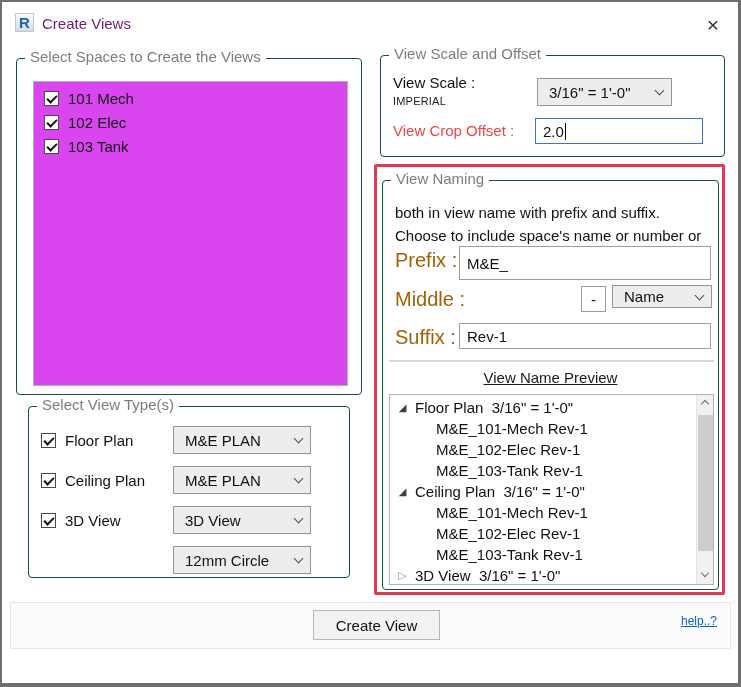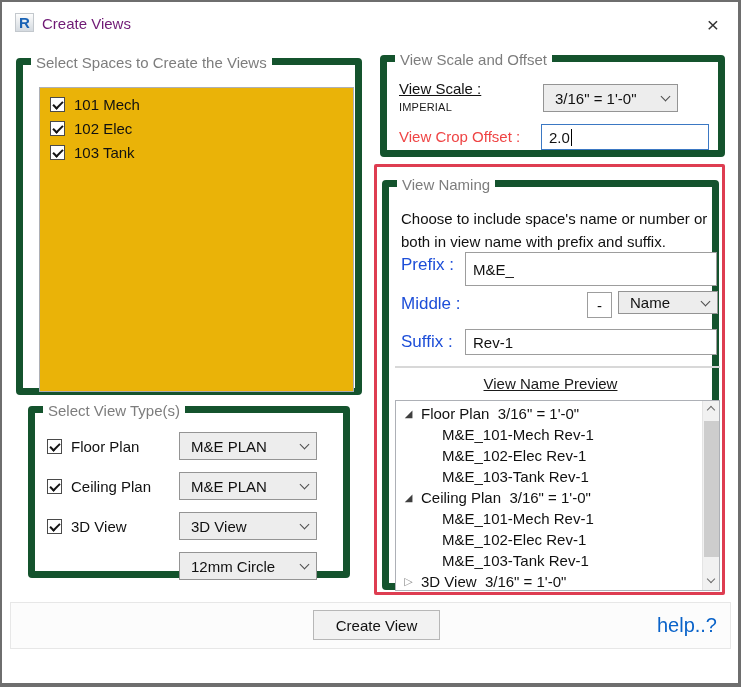--- a/index.html
+++ b/index.html
@@ -12,62 +12,62 @@
   }
   
   .app-icon{position:absolute;left:13px;top:11px;width:19px;height:19px;
     background:linear-gradient(180deg,#fdfdfd 0%,#d4dae0 100%);
     border:1px solid #c3c8cd;color:#1a63b5;font-weight:bold;font-size:15px;
     text-align:center;line-height:17px;}
   .win-title{position:absolute;left:40px;top:13px;font-size:15px;color:#701a75;}
   .close-btn{position:absolute;left:697px;top:10px;width:28px;height:26px;
     text-align:center;font-size:21px;font-weight:300;color:#333;line-height:25px;cursor:pointer;}
   
-  .groupbox{position:absolute;border:7px solid #14532d;border-radius:4px;background:#fff;}
+  .groupbox{position:absolute;border:1px solid #14532d;border-radius:4px;background:#fff;}
   .legend{position:absolute;top:-11px;left:8px;background:#fff;padding:0 5px;
     color:#7d7d7d;font-size:15px;white-space:nowrap;}
   
   .cb{width:15px;height:15px;border:1px solid #4a4a4a;background:#fff;position:relative;flex:none;}
   .cb.checked::after{content:"";position:absolute;left:2px;top:3px;width:8px;height:4px;
     border-left:2px solid #141414;border-bottom:2px solid #141414;transform:rotate(-45deg);}
   
   .combo{position:absolute;background:#ededed;border:1px solid #949494;
     display:flex;align-items:center;padding:0 22px 0 11px;font-size:15px;color:#111;cursor:pointer;}
   .chev{position:absolute;right:8px;top:50%;margin-top:-5px;width:7px;height:7px;
     border-right:1.5px solid #4d4d4d;border-bottom:1.5px solid #4d4d4d;transform:rotate(45deg);}
   .txt-input{position:absolute;border:1px solid #9d9d9d;background:#fff;
     font-size:15px;color:#111;padding:0 0 0 7px;font-family:inherit;}
   .fake-input{position:absolute;border:1px solid #9d9d9d;background:#fff;
     display:flex;align-items:center;padding-left:7px;font-size:15px;color:#111;}
   .caret{display:inline-block;width:1px;height:17px;background:#000;margin-left:1px;}
   
   #grp-spaces{left:14px;top:56px;width:346px;height:337px;}
   #spaces-list{position:absolute;left:16px;top:22px;width:315px;height:305px;
-    border:1px solid #adb0b6;background:#eab308;padding-top:4px;}
+    border:1px solid #adb0b6;background:#d946ef;padding-top:4px;}
   .space-row{display:flex;align-items:center;height:24px;padding-left:10px;gap:9px;}
   .row-label{font-size:15px;color:#111;}
   
   #grp-types{left:26px;top:404px;width:322px;height:172px;}
   .type-row{position:absolute;left:12px;height:28px;display:flex;align-items:center;gap:9px;}
   .type-combo{left:144px;width:138px;height:28px;}
   
   #grp-scale{left:378px;top:53px;width:345px;height:102px;}
   .scale-label{position:absolute;left:12px;top:18px;font-size:15px;color:#111;
-    text-decoration:underline;cursor:pointer;}
+    cursor:pointer;}
   .units-label{position:absolute;left:12px;top:39px;font-size:11px;color:#1a1a1a;letter-spacing:.2px;}
   #scale-combo{left:156px;top:22px;width:135px;height:28px;}
   .crop-label{position:absolute;left:12px;top:66px;font-size:15px;color:#ef4444;}
   #crop-input{left:154px;top:62px;width:168px;height:26px;border:1px solid #3b78c3;}
   
   #highlight{position:absolute;left:372px;top:162px;width:351px;height:431px;
     border:3px solid #de3d51;border-radius:2px;pointer-events:none;z-index:6;}
   
   #grp-naming{left:380px;top:178px;width:337px;height:410px;}
   .desc{position:absolute;left:12px;top:20px;font-size:15px;color:#111;line-height:23px;}
-  .fld-label{position:absolute;left:12px;font-size:17px;color:#1d4ed8;}
+  .fld-label{position:absolute;left:12px;font-size:20px;color:#a16207;}
   #prefix-input{left:76px;top:65px;width:252px;height:34px;}
   #combo-number{left:80px;top:104px;width:112px;height:28px;}
   #sep-box{left:198px;top:105px;width:25px;height:26px;border:1px solid #9d9d9d;background:#fff;
     display:flex;align-items:center;justify-content:center;font-size:15px;position:absolute;}
   #combo-name{left:229px;top:104px;width:100px;height:23px;text-align:right;}
   #suffix-input{left:76px;top:142px;width:252px;height:26px;}
   .divider{position:absolute;left:6px;top:179px;width:325px;height:2px;background:#d8d8d8;}
   .preview-title{position:absolute;left:0;right:0;top:188px;text-align:center;
     font-size:15px;color:#1a1a1a;text-decoration:underline;cursor:pointer;}
   
@@ -87,22 +87,22 @@
     border-right:1.4px solid #6b6b6b;border-bottom:1.4px solid #6b6b6b;}
   .sb-up{top:0;}  .sb-up .chev2{top:6px;transform:rotate(-135deg);}
   .sb-down{bottom:0;} .sb-down .chev2{top:3px;transform:rotate(45deg);}
   .sb-thumb{position:absolute;left:1px;top:20px;width:15px;height:136px;background:#cdcdcd;}
   
   #footer{position:absolute;left:8px;top:600px;width:721px;height:47px;
     background:#fcfcfc;border:1px solid #e7e7e7;}
   #create-btn{position:absolute;left:302px;top:7px;width:127px;height:30px;
     background:#f2f2f2;border:1px solid #b7b7b7;font-size:15px;color:#111;
     display:flex;align-items:center;justify-content:center;cursor:pointer;}
-  #help-link{position:absolute;right:13px;top:11px;font-size:20px;color:#0a63c9;
-    cursor:pointer;}
+  #help-link{position:absolute;right:13px;top:11px;font-size:12px;color:#0a63c9;
+    text-decoration:underline;cursor:pointer;}
 </style>
 </head>
 <body>
 
 <div class="window">
 
   <div class="app-icon">R</div>
   <div class="win-title">Create Views</div>
   <div class="close-btn">×</div>
 
@@ -173,22 +173,22 @@
       <span>2.0</span>
       <span class="caret"></span>
     </div>
   </div>
 
   <div id="highlight"></div>
 
   <div class="groupbox" id="grp-naming">
     <span class="legend">View Naming</span>
     <div class="desc">
+      <div>both in view name with prefix and suffix.</div>
       <div>Choose to include space's name or number or</div>
-      <div>both in view name with prefix and suffix.</div>
     </div>
 
     <span class="fld-label" style="top:68px">Prefix :</span>
     <input class="txt-input" id="prefix-input" type="text" value="M&amp;E_" style="">
 
     <span class="fld-label" style="top:107px">Middle :</span>
     <div id="sep-box">
       <span>-</span>
     </div>
     <div class="combo" id="combo-name">

